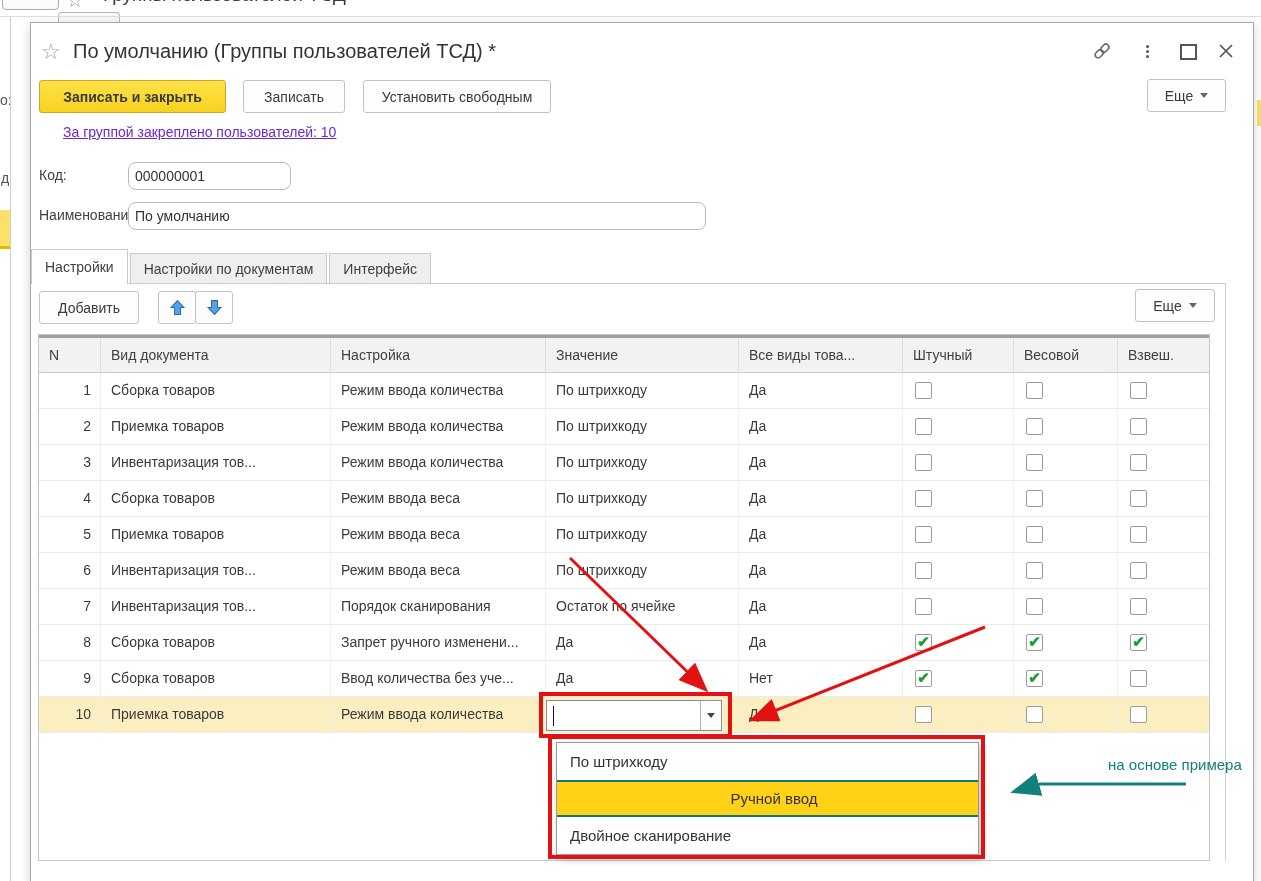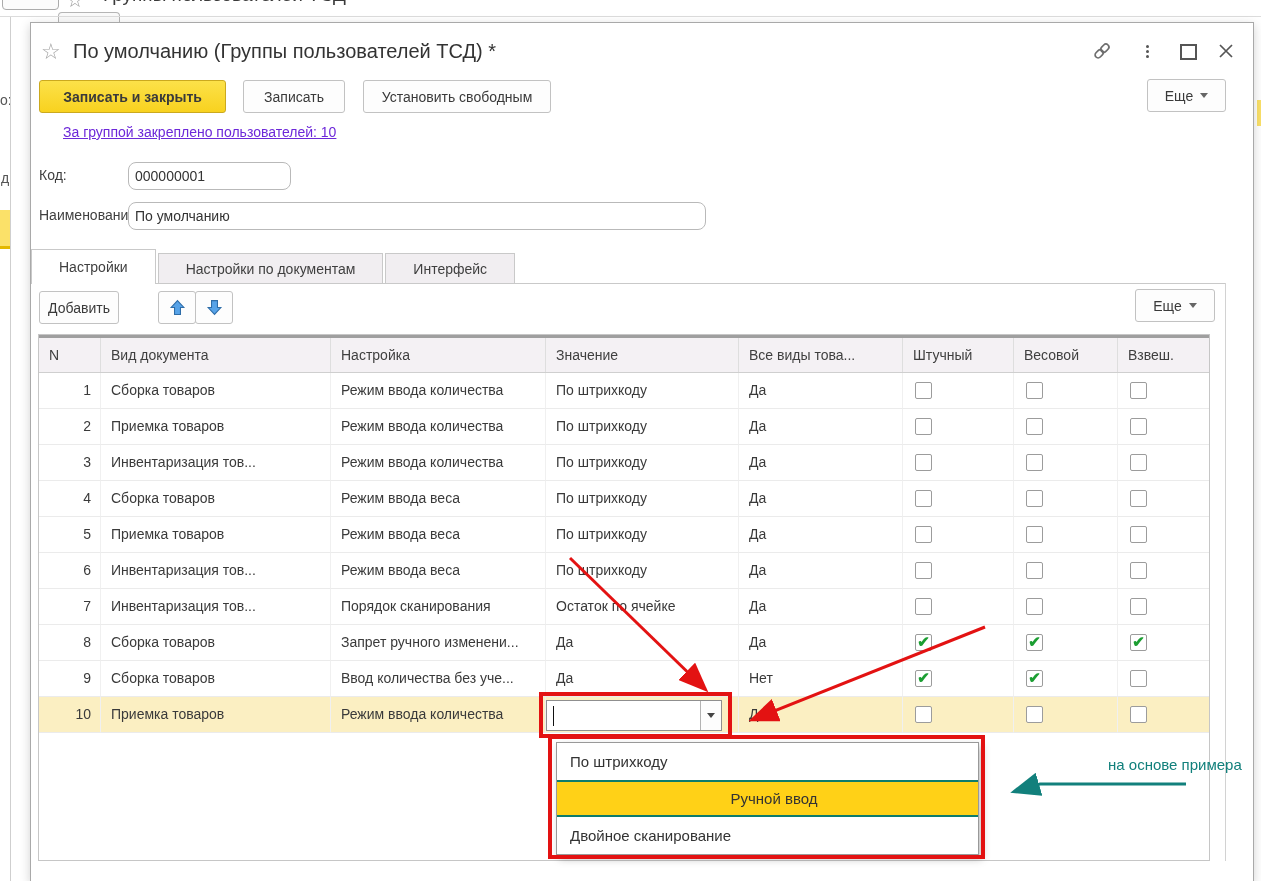--- a/index.html
+++ b/index.html
@@ -36,21 +36,21 @@
   .tri{display:inline-block;width:0;height:0;border-left:4px solid transparent;border-right:4px solid transparent;
        border-top:5px solid #666;margin-left:7px;}
 
   .users-link{left:8px;top:101px;font-size:14px;color:#6d28d9;text-decoration:underline;cursor:pointer;margin-left:24px;}
   .fld-label{font-size:14px;color:#3F3F3F;}
   .fld-input{position:absolute;box-sizing:border-box;border:1px solid #B9B9B9;border-radius:8px;background:#fff;
              font-family:"Liberation Sans",sans-serif;font-size:14px;color:#333;padding:4px 6px;height:28px;}
 
   
   .tabs{left:0;top:226px;height:35px;display:flex;align-items:flex-end;}
-  .tab{height:31px;line-height:31px;padding:0 27px;background:#F1EEF1;border:1px solid #C9C9C9;margin-right:2px;
+  .tab{height:31px;line-height:31px;padding:0 13px;background:#F1EEF1;border:1px solid #C9C9C9;margin-right:2px;
        font-size:14px;color:#3F3F3F;cursor:pointer;box-sizing:border-box;}
   .tab.active{height:35px;line-height:35px;background:#fff;border-bottom:none;position:relative;z-index:3;}
   .tab-underline{left:0;top:260px;width:1194px;height:1px;background:#C9C9C9;z-index:1;}
   .content-vline{left:1194px;top:260px;width:1px;height:578px;background:#D2D2D2;}
 
   .arrow-btn{position:absolute;width:38px;height:33px;box-sizing:border-box;border:1px solid #C2C2C2;border-radius:3px;
              background:#FDFDFD;display:flex;align-items:center;justify-content:center;cursor:pointer;}
 
   
   .table-area{left:7px;top:311px;width:1172px;height:527px;background:#fff;border:1px solid #C6C6C6;box-sizing:border-box;overflow:hidden;}
@@ -151,21 +151,21 @@
     <input class="fld-input" style="left: 97px; top: 179px; width: 578px;" value="По умолчанию">
 
     <div class="abs tabs">
         <div class="tab active">Настройки</div>
         <div class="tab">Настройки по документам</div>
         <div class="tab">Интерфейс</div>
       </div>
     <div class="abs tab-underline"></div>
     <div class="abs content-vline"></div>
 
-    <button class="btn" style="left:8px;top:268px;width:80px;">
+    <button class="btn" style="left:8px;top:268px;width:100px;">
         <span>Добавить</span>
       </button>
     <div class="arrow-btn" style="left:127px;top:268px;">
       <svg width="17" height="17" viewBox="0 0 16 16">
           <path d="M8 1.5 L14 8 H10.8 V14.5 H5.2 V8 H2 Z" fill="#57A3E8" stroke="#2E6DA8" stroke-width="1"></path>
         </svg>
     </div>
     <div class="arrow-btn" style="left:164px;top:268px;">
       <svg width="17" height="17" viewBox="0 0 16 16">
           <g transform="rotate(180 8 8)">

